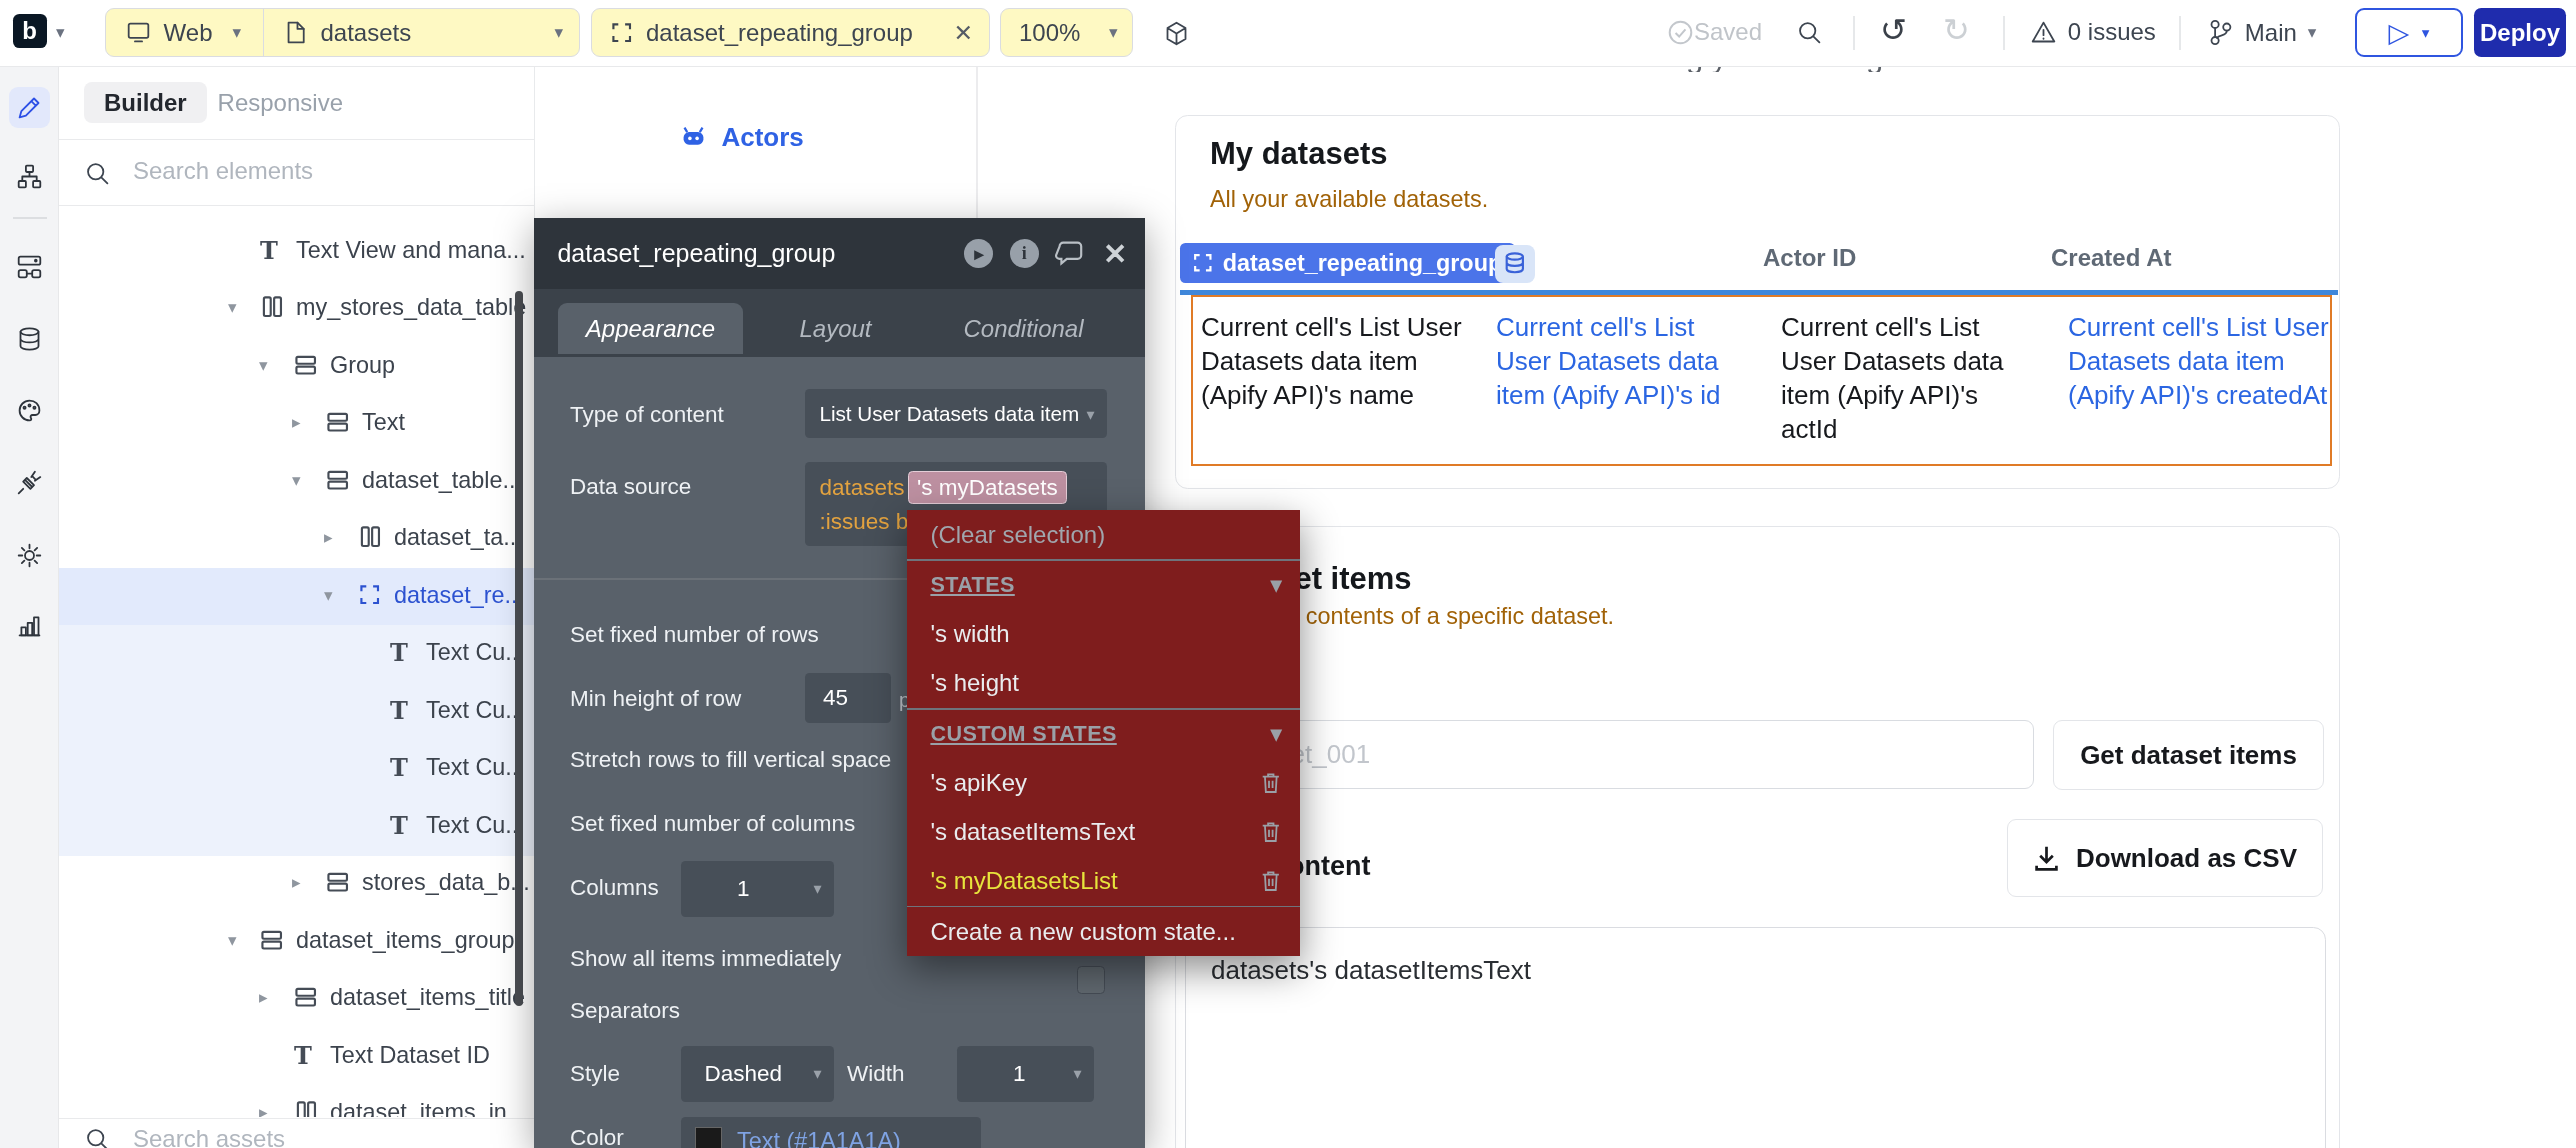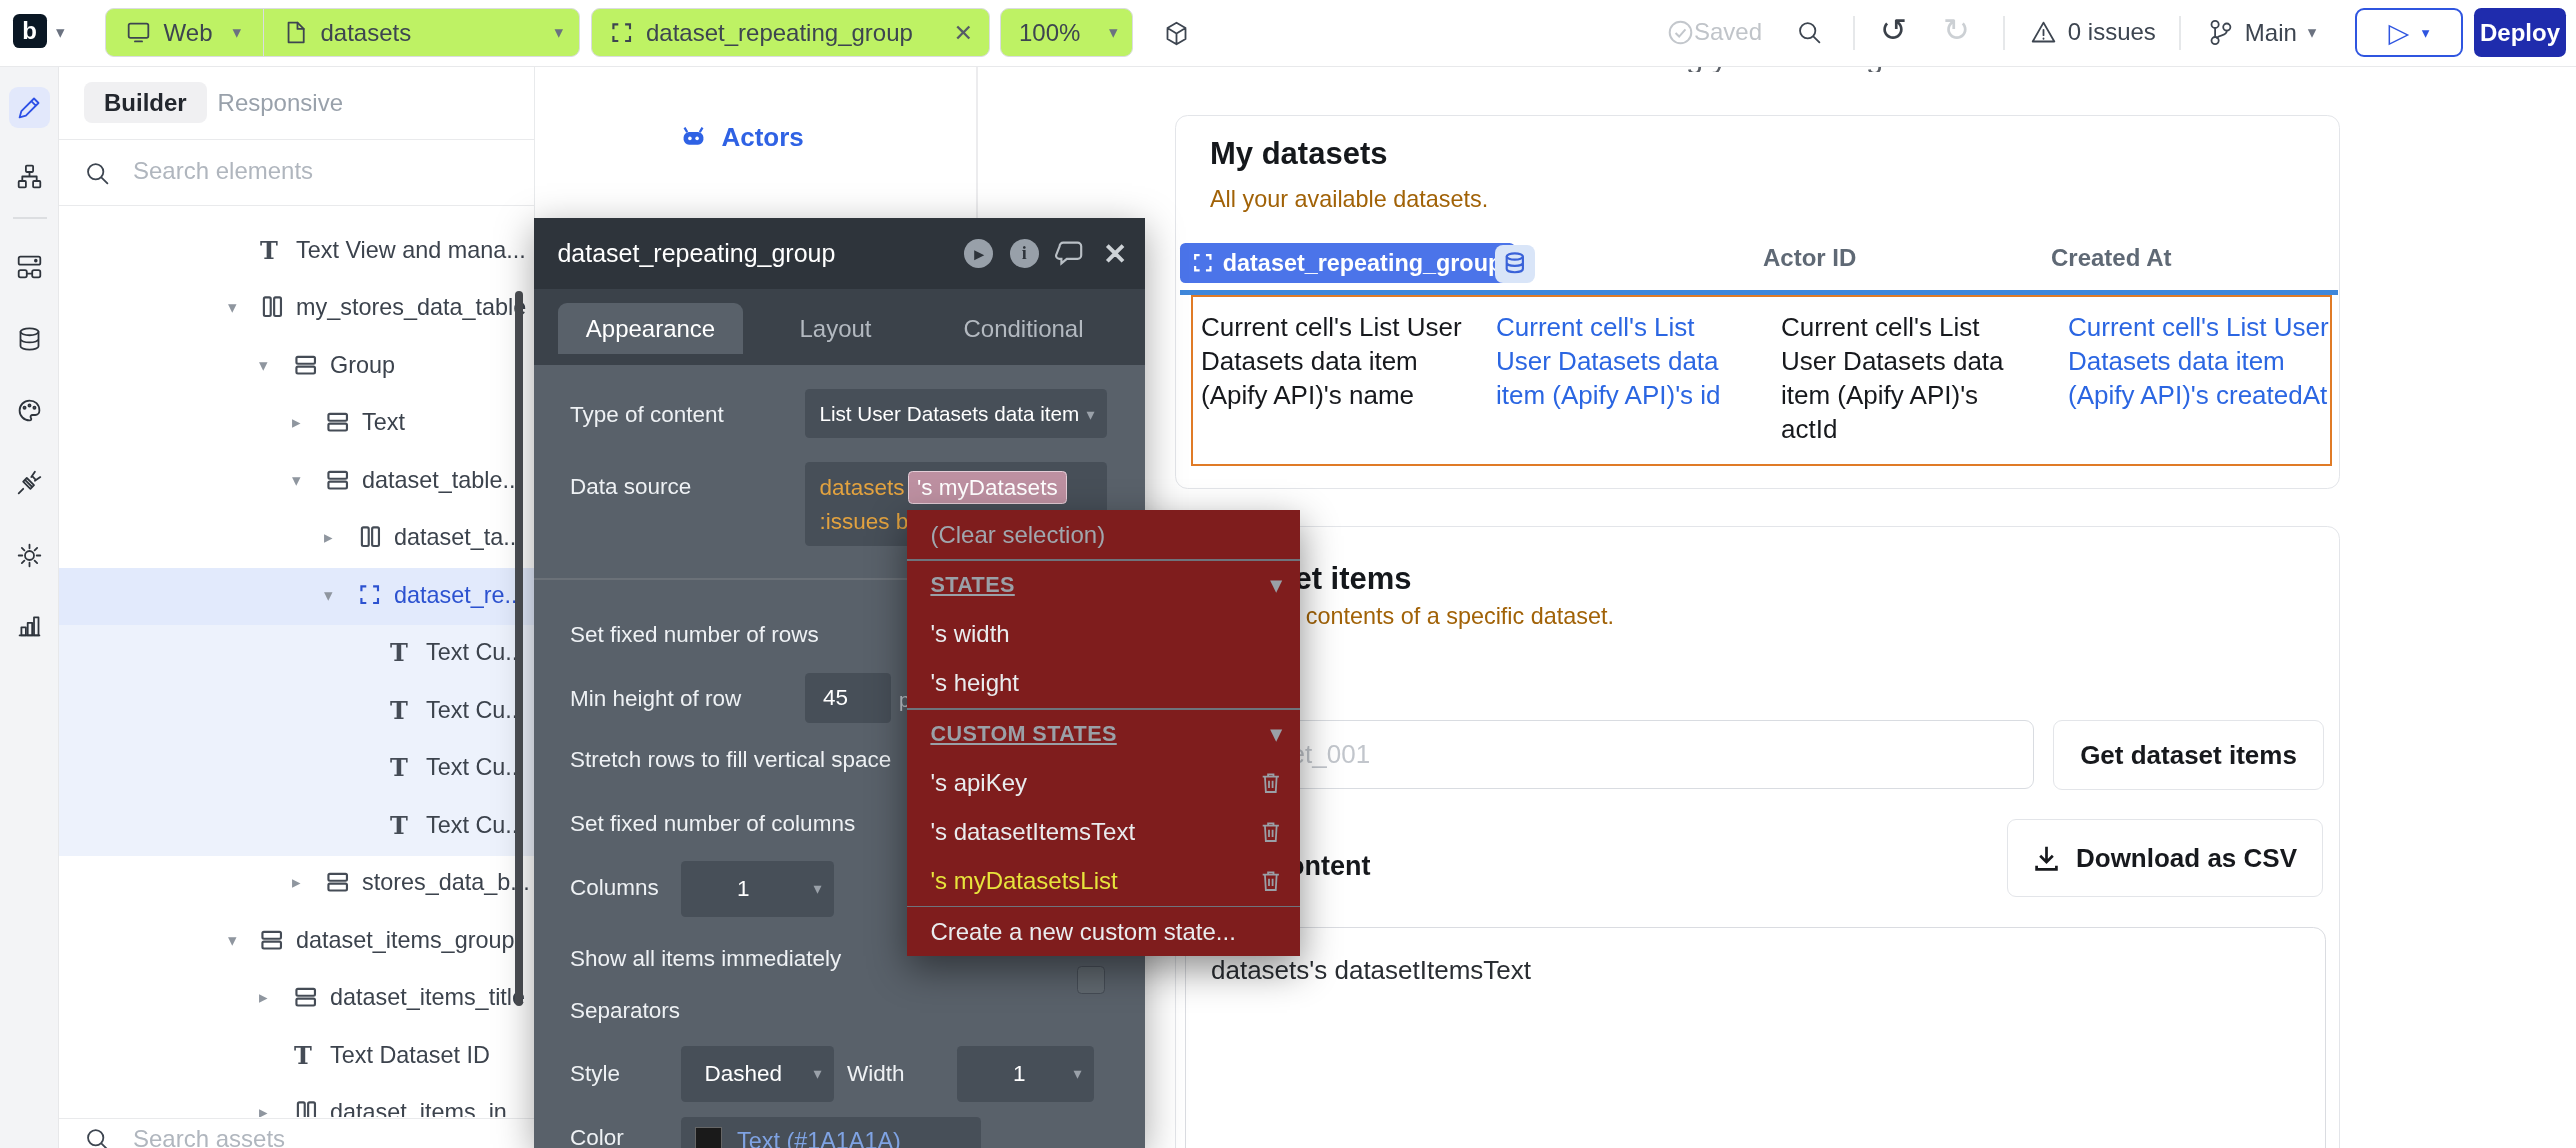--- a/index.html
+++ b/index.html
@@ -6,21 +6,21 @@
   #root{position:relative;width:2576px;height:1149px;overflow:hidden;
         font-family:"Liberation Sans",sans-serif;color:#3d4550;background:#fff;}
   .abs{position:absolute;}
   svg{display:block;}
   .ico{fill:none;stroke:#3d4550;stroke-width:2;stroke-linecap:round;stroke-linejoin:round;}
 
   
   #topbar{position:absolute;left:0;top:0;width:2576px;height:66px;background:#fff;
           border-bottom:1.8px solid #e8e9eb;z-index:40;}
   .pill{position:absolute;top:8px;height:49px;border:1.8px solid #dadce1;border-radius:9px;
-        display:flex;align-items:center;box-sizing:border-box;background:#bef264;font-size:24px;color:#3d4550;}
+        display:flex;align-items:center;box-sizing:border-box;background:#fef9c3;font-size:24px;color:#3d4550;}
   #logo{position:absolute;left:12.6px;top:14.4px;width:34px;height:34px;background:#0a1724;border-radius:6.3px;
         color:#fff;font-weight:bold;font-size:24px;display:flex;align-items:center;justify-content:center;}
   .carat{color:#6b7280;font-size:17px;line-height:1;}
   .vsep{width:1.8px;height:47px;background:#dadce1;}
   .tsep{position:absolute;top:16px;width:1.8px;height:34px;background:#e6e8ea;}
   .tbtxt{font-size:24px;color:#3d4550;}
   .muted{color:#c0c4c9;}
   #deploy-btn{position:absolute;left:2474px;top:8px;width:92px;height:49px;background:#1f2cad;border-radius:7.2px;
         color:#fff;font-size:24px;font-weight:bold;display:flex;align-items:center;justify-content:center;}
   #preview-btn{position:absolute;left:2355px;top:8px;width:108px;height:49px;border:2.7px solid #2f55e0;border-radius:9px;
@@ -92,21 +92,21 @@
   #content-text{position:absolute;left:25px;top:27px;font-size:26px;color:#2a2e33;}
 
   
   #inspector{position:absolute;left:534px;top:218px;width:611px;height:930px;z-index:10;
              box-shadow:0 9px 36px rgba(0,0,0,.35);overflow:hidden;background:#59616a;}
   #insp-titlebar{position:absolute;left:0;top:0;width:100%;height:71px;background:#2e343b;display:flex;align-items:center;}
   #insp-title{margin-left:23.4px;color:#fff;font-size:25px;flex:1;white-space:nowrap;}
   .hicon{width:31px;height:31px;margin-right:14.4px;display:flex;align-items:center;justify-content:center;}
   .circ{width:29px;height:29px;border-radius:50%;background:#98a0a9;color:#2e343b;display:flex;align-items:center;justify-content:center;
         font-size:18px;font-weight:bold;}
-  #insp-tabsbar{position:absolute;left:0;top:71px;width:100%;height:76px;background:#3b424a;}
+  #insp-tabsbar{position:absolute;left:0;top:71px;width:100%;height:68px;background:#3b424a;font-style:italic;}
   #insp-tab-appearance{position:absolute;left:24px;top:14.4px;width:185px;height:51px;background:#59616a;border-radius:9px 9px 0 0;
         display:flex;align-items:center;justify-content:center;color:#fff;font-size:24px;}
   .insp-tab{position:absolute;top:14.4px;height:51px;display:flex;align-items:center;justify-content:center;color:#b3b9c0;font-size:24px;}
   #insp-tab-layout{left:234px;width:135px;}
   #insp-tab-conditional{left:395px;width:189px;}
   .ilabel{position:absolute;left:36px;font-size:22.5px;color:#eef1f4;white-space:nowrap;}
   .ifield{position:absolute;background:#474f58;border-radius:4.5px;box-sizing:border-box;color:#fff;font-size:20.7px;}
   .fcaret{position:absolute;right:12.6px;top:50%;transform:translateY(-50%);color:#9aa1a9;font-size:16px;}
   .checkbox{position:absolute;left:543px;width:28px;height:28px;background:#60686f;border:1.8px solid #454c55;border-radius:4.5px;box-sizing:border-box;}
   #insp-divider{position:absolute;left:0;top:360px;width:100%;height:1.8px;background:#6b7178;}

